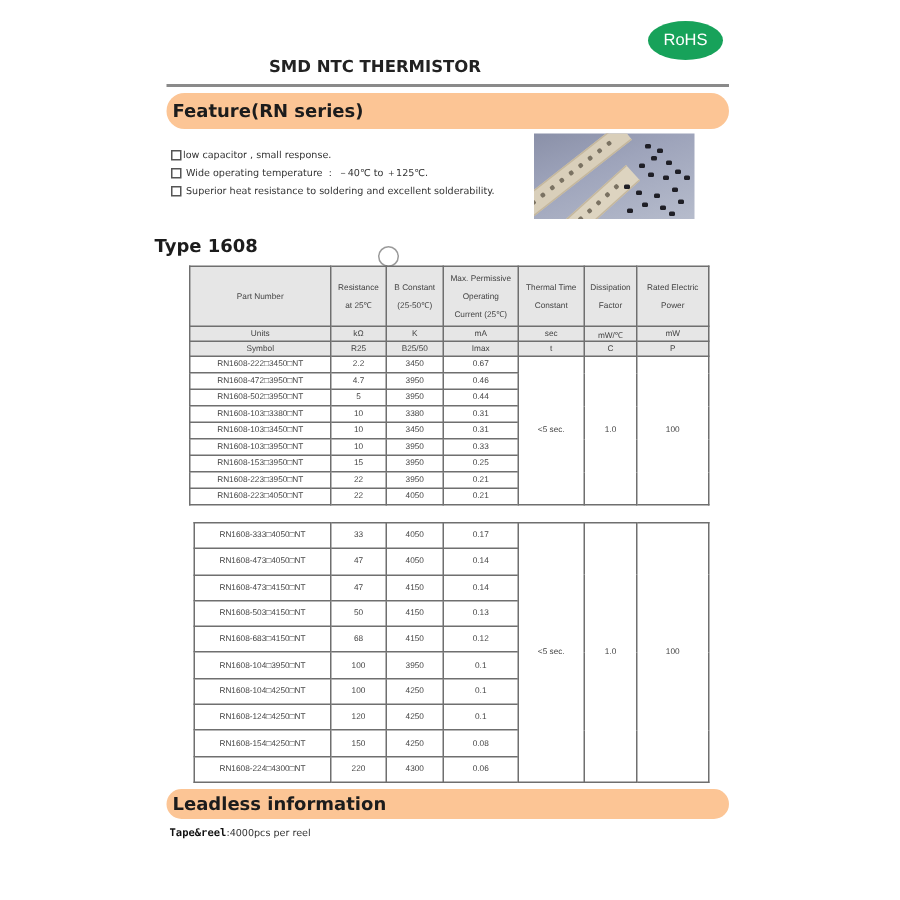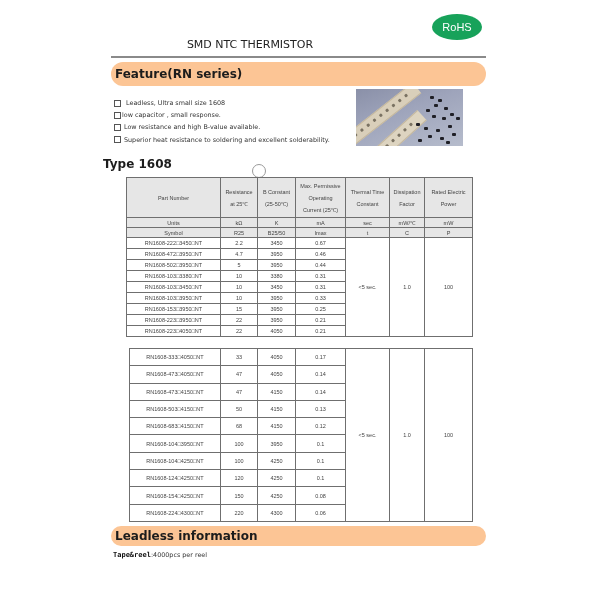--- a/index.html
+++ b/index.html
@@ -1,18 +1,18 @@
 <!DOCTYPE html>
 <html><head>
 <meta charset="utf-8">
 <style>
   html, body { margin: 0; padding: 0; background: #ffffff; }
   body { width: 600px; height: 600px; position: relative; overflow: hidden; font-family: "Liberation Sans", sans-serif; color: #222; }
   .rohs { position: absolute; left: 432px; top: 14px; width: 50px; height: 26px; border-radius: 50%; background: #17a25a; color: #fff; font-size: 11px; display: flex; align-items: center; justify-content: center; }
-  .doc-title { position: absolute; left: 100px; width: 300px; top: 38px; text-align: center; font-weight: normal; font-size: 11px; font-family: "DejaVu Sans", sans-serif; color: #222; }
+  .doc-title { position: absolute; left: 100px; width: 300px; top: 38px; text-align: center; font-weight: bold; font-size: 11px; font-family: "DejaVu Sans", sans-serif; color: #222; }
   .title-rule { position: absolute; left: 111px; top: 56px; width: 375px; height: 2px; background: #8a8a8a; }
   .section-bar { position: absolute; left: 111px; width: 375px; background: #fcc595; font-weight: bold; font-family: "DejaVu Sans", sans-serif; color: #1c1c1c; display: flex; align-items: center; padding-left: 4px; box-sizing: border-box; border-radius: 12px; }
   .feature-bar { top: 62px; height: 24px; font-size: 12px; }
   .pkg-bar { top: 526px; height: 20px; font-size: 12px; }
   .features { position: absolute; left: 114px; top: 97px; font-size: 6.4px; font-family: "DejaVu Sans", sans-serif; color: #333; line-height: 12.2px; }
   .features .box { display: inline-block; width: 5px; height: 5px; border: 0.6px solid #555; margin-right: 3px; vertical-align: middle; }
   .photo { position: absolute; left: 356px; top: 89px; width: 107px; height: 57px; background: linear-gradient(160deg, #8a90a8 0%, #9ea4bb 40%, #b6bccc 100%); overflow: hidden; }
   .tape { position: absolute; height: 12px; background: #d9cfba; border-top: 1px solid #c4b79d; border-bottom: 1px solid #c4b79d; transform-origin: left center; }
   .tape .hole { position: absolute; width: 3px; height: 3px; background: #7a7262; top: 4px; border-radius: 1px; }
   .chip { position: absolute; width: 4px; height: 3px; background: #1f1f26; border-radius: 1px; }
@@ -36,23 +36,22 @@
 
 <div class="rohs">RoHS</div>
 <div class="doc-title">SMD NTC THERMISTOR</div>
 <div class="title-rule"></div>
 
 <div class="section-bar feature-bar">
   <span>Feature(RN series)</span>
 </div>
 
 <div class="features">
-  <div><span class="box"></span><span> Leadless, Ultra small size 1608</span></div>
   <div><span class="box" style="margin-right:1px"></span><span>low capacitor , small response.</span></div>
-  <div><span class="box"></span><span>Low resistance and high B-value available.</span></div>
+  <div><span class="box"></span><span>Wide operating temperature ： －40℃ to ＋125℃.</span></div>
   <div><span class="box"></span><span>Superior heat resistance to soldering and excellent solderability.</span></div>
 </div>
 
 <div class="photo" title="product-photo-smd-thermistors-on-tape">
   <div class="tape" style="left:-6px; top:44px; width:85px; transform: rotate(-38deg);">
     <span class="hole" style="left:6px"></span>
       <span class="hole" style="left:14px"></span>
       <span class="hole" style="left:22px"></span>
       <span class="hole" style="left:30px"></span>
       <span class="hole" style="left:38px"></span>

